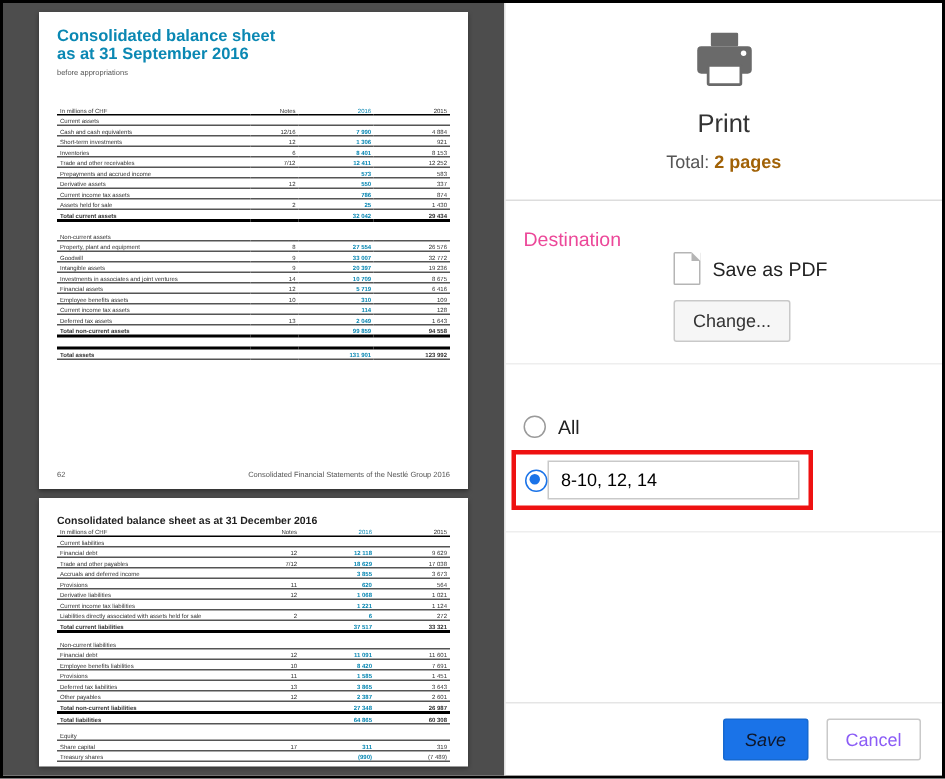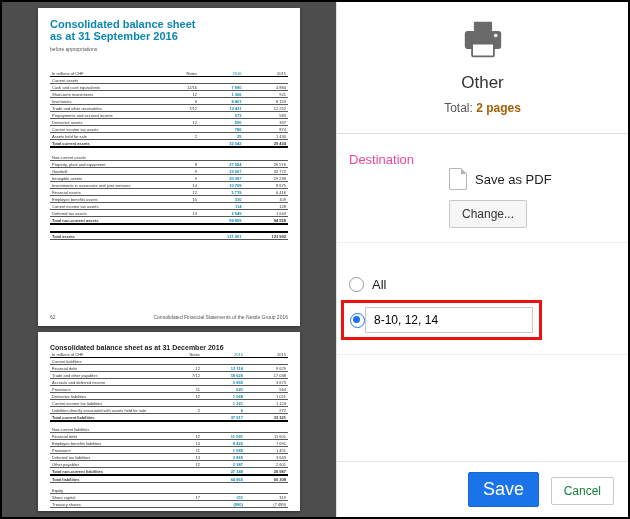--- a/index.html
+++ b/index.html
@@ -1,19 +1,19 @@
 <!DOCTYPE html>
 <html><head>
 <meta charset="utf-8">
 <style>
   html, body { margin:0; padding:0; }
   body { width:630px; height:519px; font-family:Arial,Helvetica,sans-serif; font-size:13px; color:#333; }
   .frame { box-sizing:border-box; width:630px; height:519px; border:2px solid #000; display:flex; overflow:hidden; }
   .preview { width:322px; background:#4d4d4d; overflow:hidden; display:flex; flex-direction:column; align-items:center; padding:6px 6px 0 6px; gap:6px; }
-  .page { width:262px; background:#fff; box-shadow:0 1px 3px rgba(0,0,0,.4); padding:10px 12px 6px 12px; box-sizing:border-box; display:flex; flex-direction:column; }
+  .page { width:286px; background:#fff; box-shadow:0 1px 3px rgba(0,0,0,.4); padding:10px 12px 6px 12px; box-sizing:border-box; display:flex; flex-direction:column; }
   .page:first-child { height:318px; }
   .page:last-child  { height:179px; }
   .title1 { color:#0a88b3; font-weight:700; font-size:11px; line-height:1.1; }
   .mini   { color:#555; font-size:5px; margin-top:4px; }
   .spacer { height:18px; }
   table.doc { width:100%; border-collapse:collapse; font-size:4px; color:#333; }
   table.doc th, table.doc td { padding:0 2px; height:6px; white-space:nowrap; }
   table.doc th { font-weight:400; border-bottom:1px solid #000; }
   table.doc td { border-bottom:1px solid #555; }
   table.doc td.c1 { width:130px; text-align:left; }
@@ -39,22 +39,22 @@
   .file-icon{ width:16px; height:20px; border:1px solid #b5b5b5; border-radius:1px; position:relative; }
   .file-icon:after{ content:""; position:absolute; right:-1px; top:-1px; width:0; height:0; border-top:6px solid #fff; border-left:6px solid #b5b5b5; }
   .btn { display:inline-block; padding:6px 12px; border:1px solid #c9c9c9; background:#f6f6f6; border-radius:2px; font-size:12px; color:#333; }
   .radio-row { display:flex; align-items:center; gap:8px; margin-bottom:8px; }
   .radio { appearance:none; width:13px; height:13px; border:1px solid #9a9a9a; border-radius:50%; position:relative; margin:0; }
   .radio.checked { border-color:#1a73e8; }
   .radio.checked:after { content:""; position:absolute; left:2px; top:2px; width:7px; height:7px; background:#1a73e8; border-radius:50%; }
   .text-input { width:150px; padding:5px 8px; border:1px solid #c9c9c9; font-size:12px; }
   .highlight { border:3px solid #e11; padding:4px 6px; margin-left:-8px; display:inline-flex; align-items:center; gap:0; }
   .bottom { margin-top:auto; border-top:1px solid #e5e5e5; padding:10px 14px; text-align:right; }
-  .save { background:#1a73e8; color:#ffffff; border:1px solid #1669d0; padding:6px 14px; border-radius:2px; font-size:18px; margin-right:8px; }
-  .cancel { background:#fff; color:#15803d; border:1px solid #c9c9c9; padding:6px 12px; border-radius:2px; font-size:12px; }
+  .save { background:#1a73e8; color:#0f172a; border:1px solid #1669d0; padding:6px 14px; border-radius:2px; font-size:12px; margin-right:8px;font-style:italic; }
+  .cancel { background:#fff; color:#8b5cf6; border:1px solid #c9c9c9; padding:6px 12px; border-radius:2px; font-size:12px; }
   .printer-icon svg { width:44px; height:40px; }
 </style>
 </head>
 <body>
 
 <div class="frame">
 
   <div class="preview">
 
     <div class="page">
@@ -379,21 +379,21 @@
       <div class="printer-icon">
         <svg viewBox="0 0 48 44">
             <g fill="#6a6a6a">
               <rect x="14" y="2" width="20" height="10" rx="1"></rect>
               <rect x="4" y="12" width="40" height="20" rx="3"></rect>
               <rect x="12" y="26" width="24" height="14" rx="1" fill="#fff" stroke="#6a6a6a" stroke-width="2"></rect>
               <circle cx="38" cy="17" r="2" fill="#fff"></circle>
             </g>
           </svg>
       </div>
-      <div class="ptitle">Other</div>
+      <div class="ptitle">Print</div>
       <div class="ptot"><span>Total: </span><b>2 pages</b></div>
     </div>
 
     <div class="rows">
       <div class="row">
         <div class="rlab">Destination</div>
         <div class="rval">
           <div class="pdfline">
             <span class="file-icon"></span>
             <span>Save as PDF</span>

